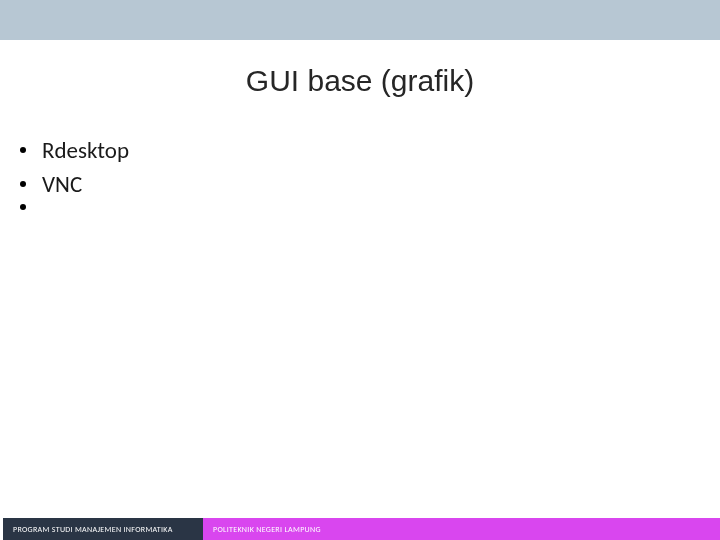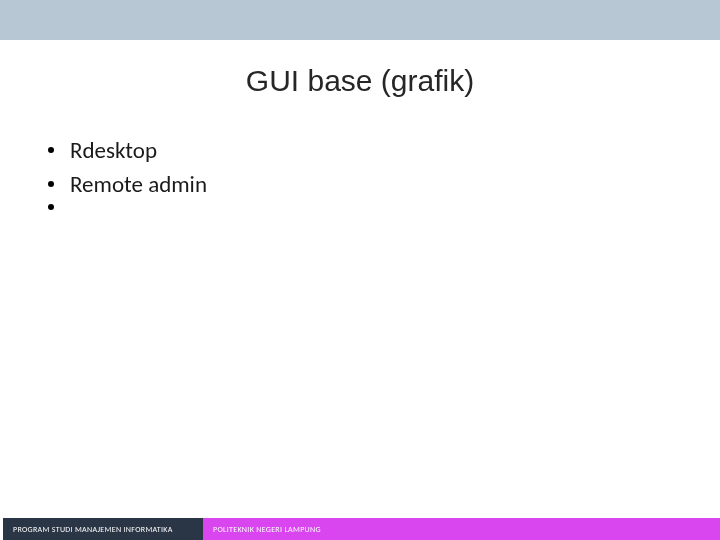--- a/index.html
+++ b/index.html
@@ -26,21 +26,21 @@
       padding-top: 24px;
       padding-bottom: 10px;
     }
     .title {
       font-size: 30px;
       color: #262626;
       font-weight: 400;
       font-family: Arial, sans-serif;
     }
     .content {
-      padding-left: 48px;
+      padding-left: 20px;
       padding-top: 28px;
     }
     .bullet-row {
       display: flex;
       align-items: center;
       margin-bottom: 6px;
     }
     .bullet {
       width: 6px;
       height: 6px;
@@ -92,21 +92,21 @@
   <h1 class="title">GUI base (grafik)</h1>
 </div>
 
 <div class="content">
   <div class="bullet-row">
     <span class="bullet"></span>
     <span class="bullet-text">Rdesktop</span>
   </div>
   <div class="bullet-row">
     <span class="bullet"></span>
-    <span class="bullet-text">Remote admin</span>
+    <span class="bullet-text">VNC</span>
   </div>
   <div class="bullet-row">
     <span class="bullet"></span>
   </div>
 </div>
 
 <div class="footer">
   <div class="footer-left">
     <span class="footer-text">PROGRAM STUDI MANAJEMEN INFORMATIKA</span>
   </div>

